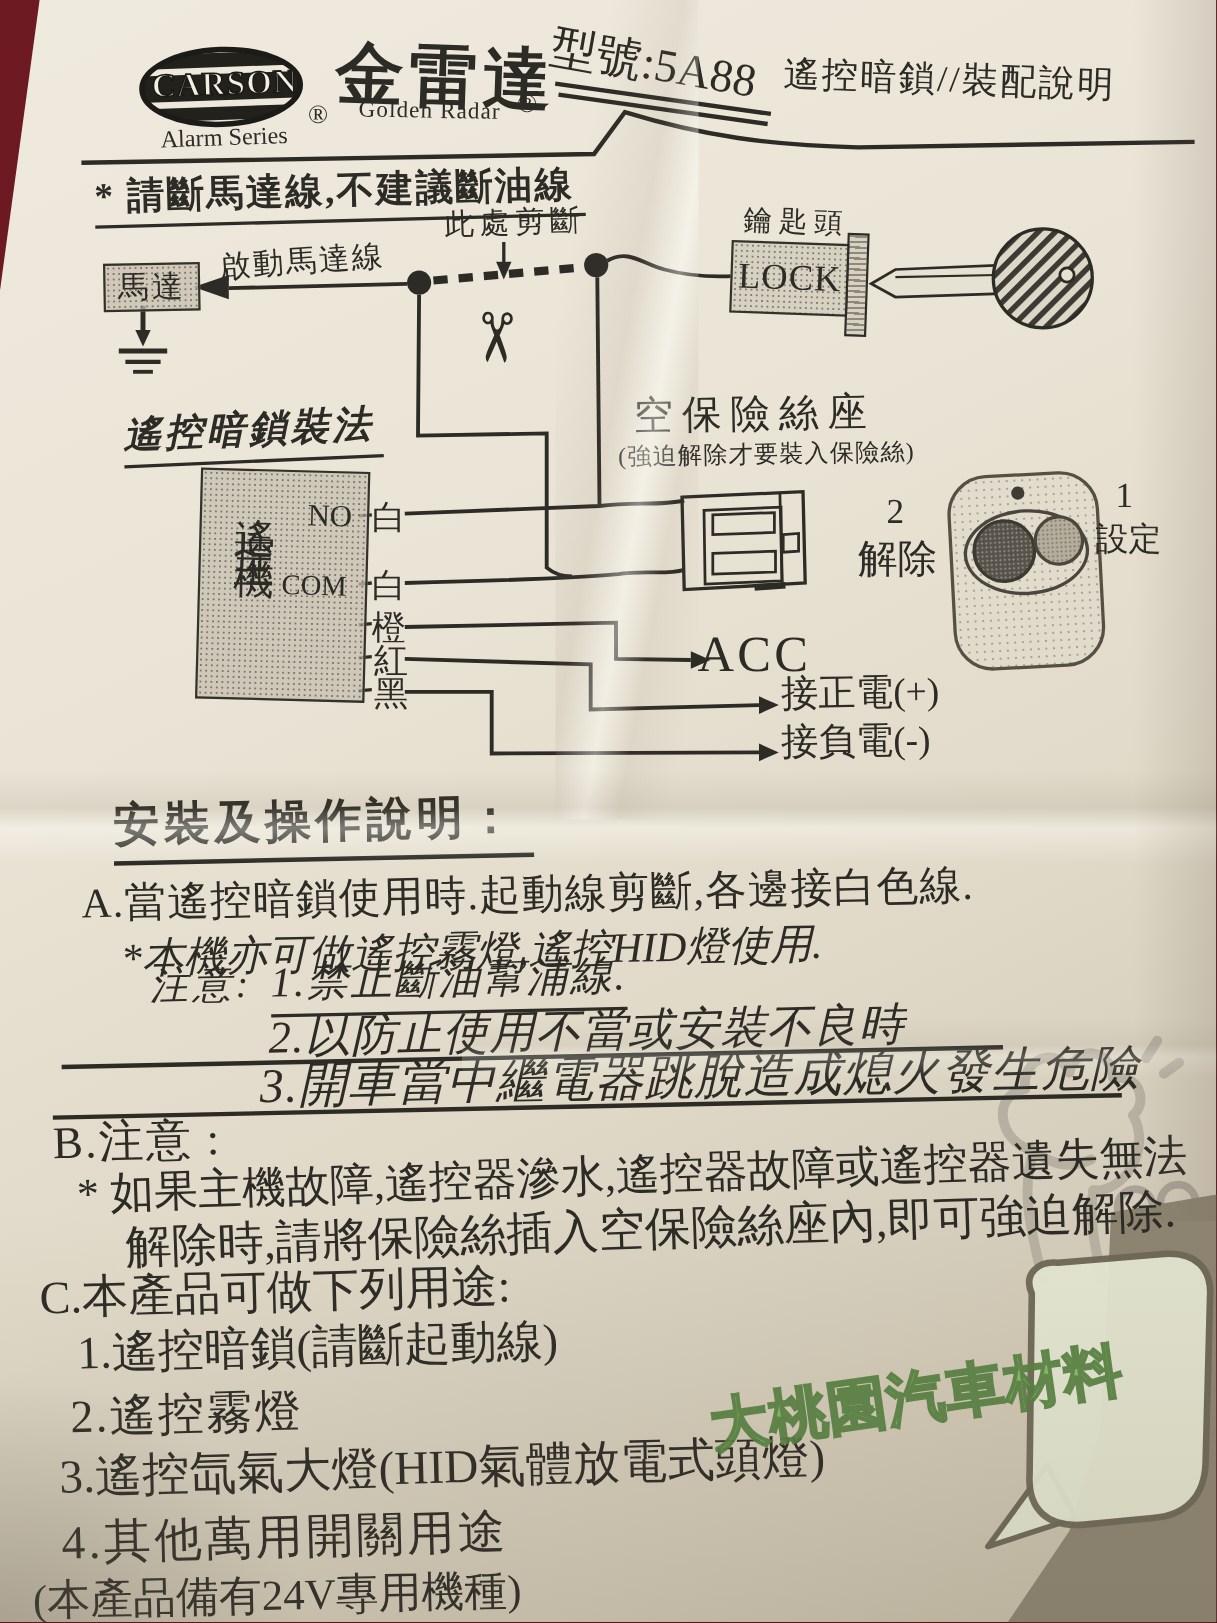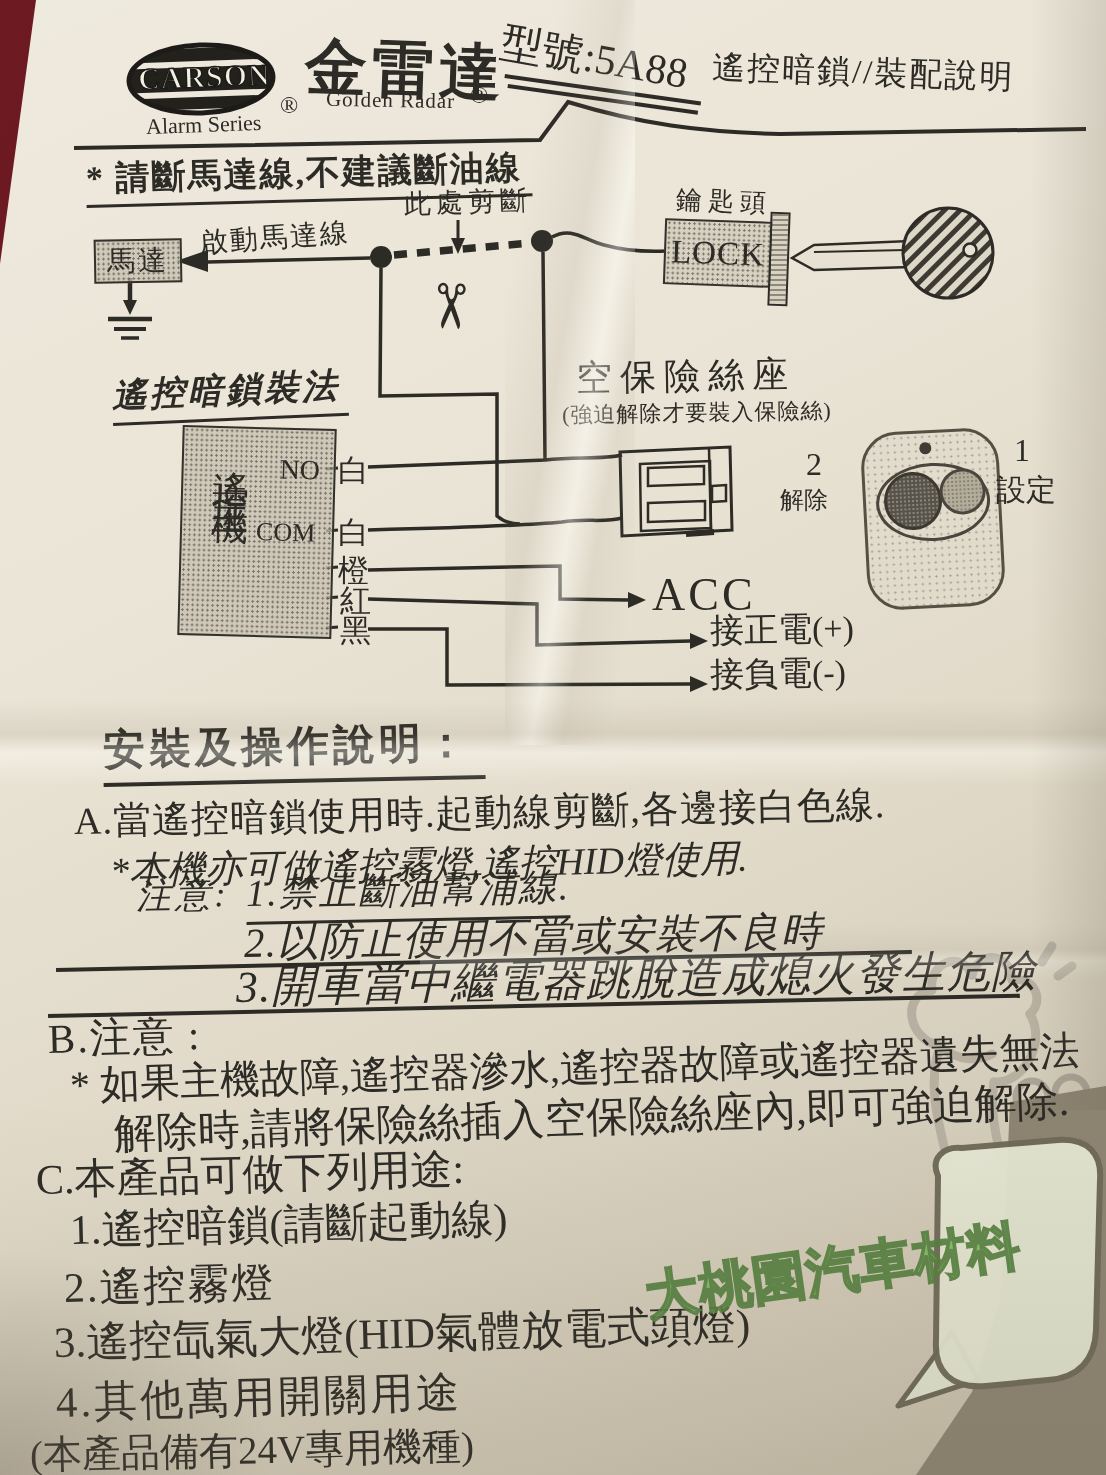--- a/index.html
+++ b/index.html
@@ -174,33 +174,33 @@
 
   <div class="t" style="left:338px;top:450px;font-size:31px;">白</div>
   <div class="t" style="left:338px;top:512px;font-size:31px;">白</div>
   <div class="t" style="left:338px;top:550px;font-size:31px;">橙</div>
   <div class="t" style="left:340px;top:580px;font-size:31px;">紅</div>
   <div class="t" style="left:340px;top:610px;font-size:31px;">黑</div>
 
   <div class="t" style="left:576px;top:352px;font-size:36px;letter-spacing:8px;transform:rotate(-1deg);">空保險絲座</div>
   <div class="t" style="left:562px;top:398px;font-size:22px;letter-spacing:1px;transform:rotate(-1deg);">(強迫解除才要裝入保險絲)</div>
 
-  <div class="t ser" style="left:652px;top:568px;font-size:46px;letter-spacing:3px;">ACC</div>
+  <div class="t ser" style="left:634px;top:568px;font-size:46px;letter-spacing:3px;">ACC</div>
   <div class="t" style="left:710px;top:608px;font-size:34px;transform:rotate(-1deg);transform-origin:0 50%;">接正電(+)</div>
   <div class="t" style="left:710px;top:652px;font-size:34px;transform:rotate(-1deg);transform-origin:0 50%;">接負電(-)</div>
 
   <div style="position:absolute;left:864px;top:430px;width:132px;height:172px;border:3px solid #555044;border-radius:36px;transform:rotate(-3deg);
               background-color:rgba(222,217,202,.55);background-image:radial-gradient(rgba(90,85,70,.45) .9px,transparent 1.2px);background-size:7px 7px;">
     <div style="position:absolute;left:56px;top:9px;width:12px;height:12px;border-radius:50%;background:#3f3c34;"></div>
     <div style="position:absolute;left:10px;top:30px;width:108px;height:72px;border:3px solid #4a463d;border-radius:50%;"></div>
     <div style="position:absolute;left:18px;top:38px;width:52px;height:52px;border-radius:50%;border:3px solid #3c3931;background-color:#57534a;background-image:radial-gradient(rgba(235,230,215,.35) .8px,transparent 1px);background-size:4px 4px;"></div>
     <div style="position:absolute;left:74px;top:37px;width:40px;height:40px;border-radius:50%;border:3px solid #4a463d;background-color:#b4ad9c;background-image:radial-gradient(rgba(70,65,52,.4) .8px,transparent 1px);background-size:4px 4px;"></div>
   </div>
   <div class="t" style="left:806px;top:446px;font-size:32px;">2</div>
-  <div class="t" style="left:780px;top:484px;font-size:24px;">解除</div>
+  <div class="t" style="left:780px;top:484px;font-size:36px;">解除</div>
   <div class="t" style="left:1014px;top:432px;font-size:32px;">1</div>
   <div class="t" style="left:996px;top:470px;font-size:30px;">設定</div>
 
   <div class="t b" style="left:103px;top:722px;font-size:42px;letter-spacing:4px;border-bottom:4px solid #2d2b26;padding:0 14px 5px 0;transform:rotate(-1.2deg);transform-origin:0 50%;">安裝及操作說明：</div>
 
   <div class="t" style="left:74px;top:796px;font-size:38px;letter-spacing:1px;transform:rotate(-1.2deg);transform-origin:0 50%;">A.當遙控暗鎖使用時.起動線剪斷,各邊接白色線.</div>
   <div class="t ital" style="left:110px;top:846px;font-size:38px;transform:rotate(-1.2deg);transform-origin:0 50%;">*本機亦可做遙控霧燈,遙控HID燈使用.</div>
 
   <div class="t ital" style="left:136px;top:872px;font-size:35px;letter-spacing:4px;transform:rotate(-1.2deg);">注意:</div>
   <div class="t ital" style="left:246px;top:868px;font-size:38px;letter-spacing:2px;border-bottom:3.5px solid #2d2b26;padding-bottom:3px;transform:rotate(-1.2deg);transform-origin:0 50%;">1.禁止斷油幫浦線.</div>

